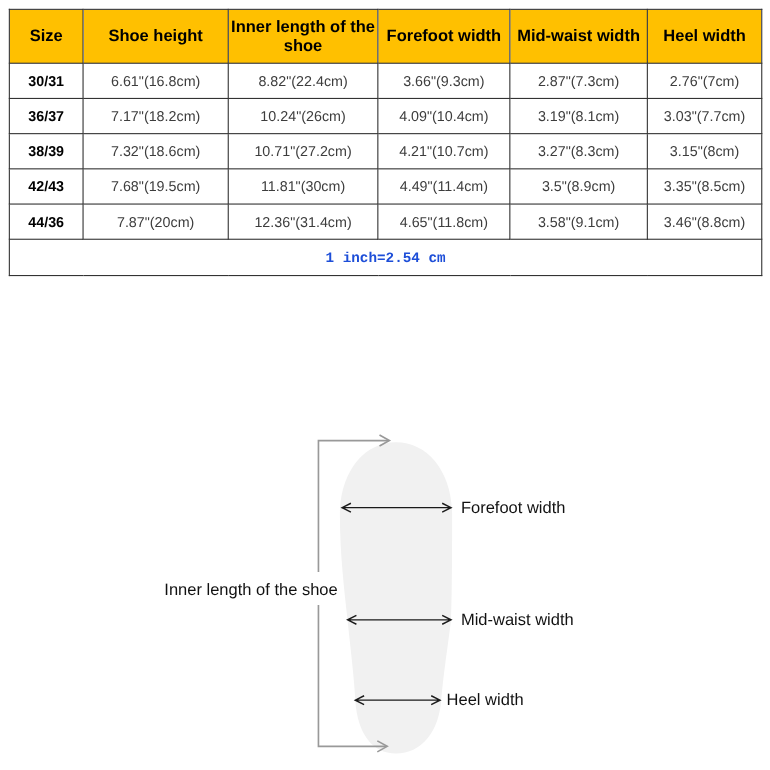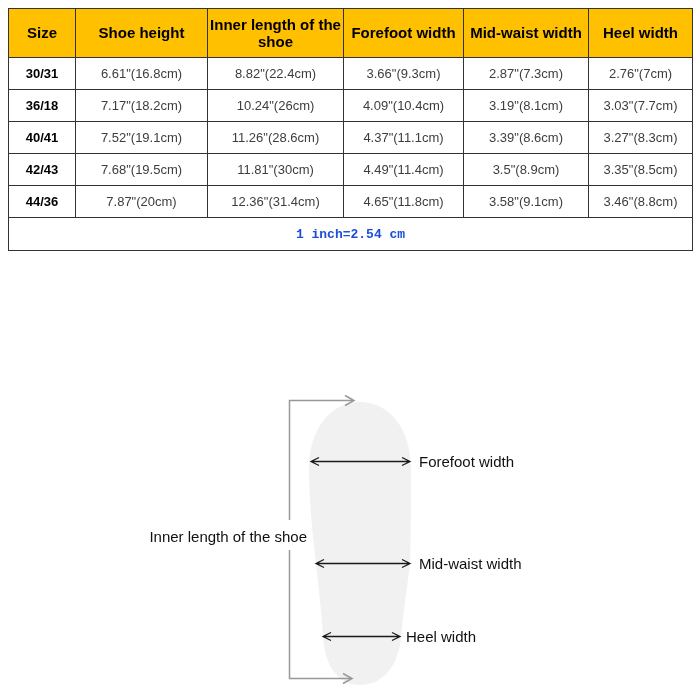--- a/index.html
+++ b/index.html
@@ -103,34 +103,34 @@
     <tbody>
       <tr>
         <td class="size-cell">30/31</td>
         <td>6.61"(16.8cm)</td>
         <td>8.82"(22.4cm)</td>
         <td>3.66"(9.3cm)</td>
         <td>2.87"(7.3cm)</td>
         <td>2.76"(7cm)</td>
       </tr>
       <tr>
-        <td class="size-cell">36/18</td>
+        <td class="size-cell">36/37</td>
         <td>7.17"(18.2cm)</td>
         <td>10.24"(26cm)</td>
         <td>4.09"(10.4cm)</td>
         <td>3.19"(8.1cm)</td>
         <td>3.03"(7.7cm)</td>
       </tr>
       <tr>
-        <td class="size-cell">40/41</td>
-        <td>7.52"(19.1cm)</td>
-        <td>11.26"(28.6cm)</td>
-        <td>4.37"(11.1cm)</td>
-        <td>3.39"(8.6cm)</td>
+        <td class="size-cell">38/39</td>
+        <td>7.32"(18.6cm)</td>
+        <td>10.71"(27.2cm)</td>
+        <td>4.21"(10.7cm)</td>
         <td>3.27"(8.3cm)</td>
+        <td>3.15"(8cm)</td>
       </tr>
       <tr>
         <td class="size-cell">42/43</td>
         <td>7.68"(19.5cm)</td>
         <td>11.81"(30cm)</td>
         <td>4.49"(11.4cm)</td>
         <td>3.5"(8.9cm)</td>
         <td>3.35"(8.5cm)</td>
       </tr>
       <tr>

